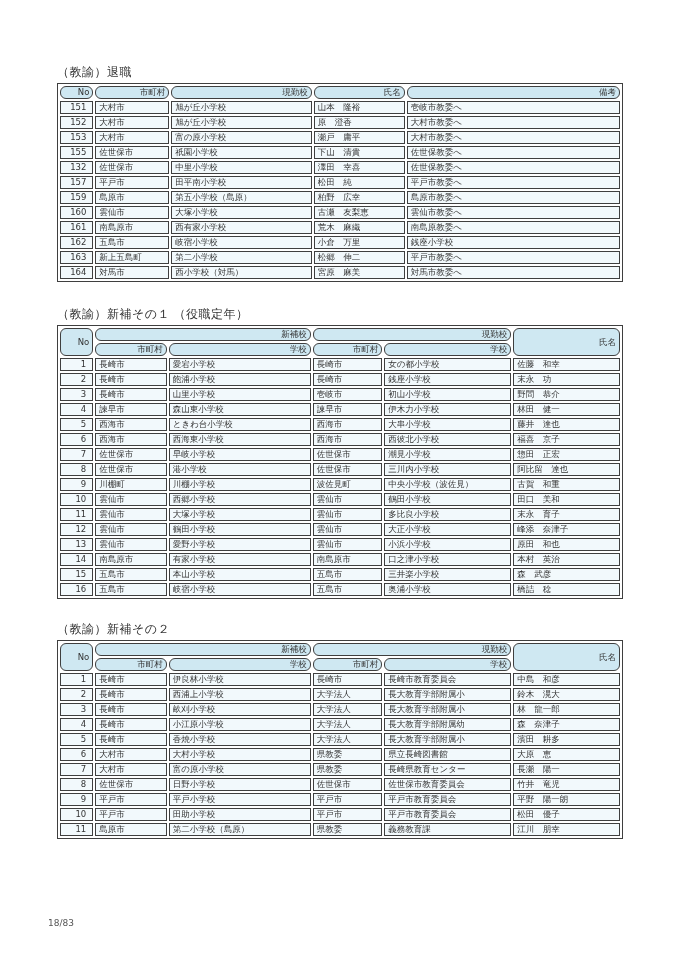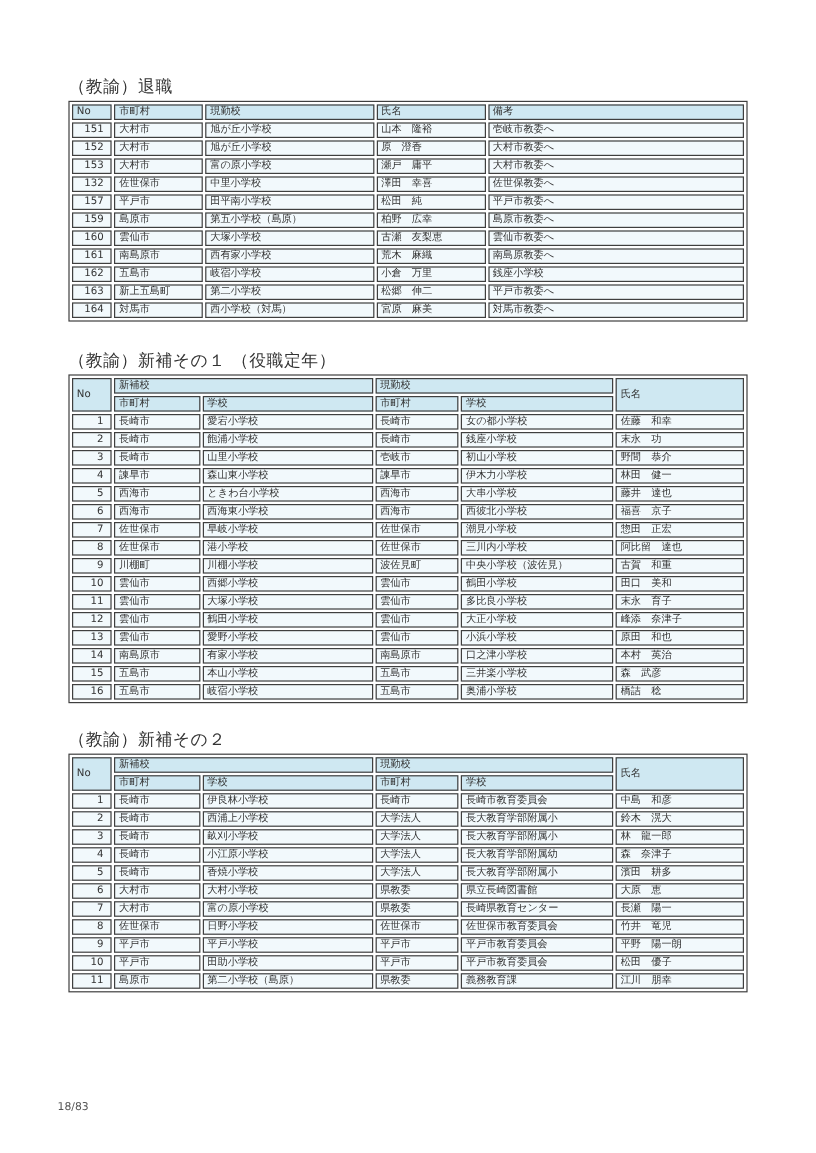--- a/index.html
+++ b/index.html
@@ -10,24 +10,25 @@
     font-family:"DejaVu Sans","Liberation Sans",sans-serif;
     color:#333333;
     overflow:hidden;
   }
   .page {
     position:absolute; top:0; left:0;
     width:680px; height:961px;
     padding:64px 57px 0 57px;
   }
   .tbl-title {
-    font-size:14px;
+    font-size:12px;
     color:#333;
     margin-bottom:2px;
     letter-spacing:0.5px;
+    font-family:Liberation Serif, serif;
   }
   table {
     border-collapse:separate;
     border-spacing:2px;
     width:566px;
     table-layout:fixed;
     border:1px solid #3f3f3f;
     margin-bottom:0;
   }
   th, td {
@@ -35,22 +36,23 @@
     font-size:8.5px;
     font-weight:normal;
     line-height:11px;
     height:13px;
     padding:0 3px;
     overflow:hidden;
     white-space:nowrap;
   }
   th {
     background:#cfe8f2;
-    text-align:left;
+    text-align:right;
     vertical-align:middle;
+    border-radius:6px;
   }
   td {
     background:#f2f9fc;
     text-align:left;
     vertical-align:middle;
   }
   td.col-no { text-align:right; padding-right:6px; }
   .spacer1 { height:24px; }
   .spacer2 { height:22px; }
   .footer {
@@ -100,20 +102,27 @@
           <td>旭が丘小学校</td>
           <td>原　澄香</td>
           <td>大村市教委へ</td>
         </tr>
         <tr>
           <td class="col-no">153</td>
           <td>大村市</td>
           <td>富の原小学校</td>
           <td>瀬戸　庸平</td>
           <td>大村市教委へ</td>
+        </tr>
+        <tr>
+          <td class="col-no">155</td>
+          <td>佐世保市</td>
+          <td>祇園小学校</td>
+          <td>下山　清貴</td>
+          <td>佐世保教委へ</td>
         </tr>
         <tr>
           <td class="col-no">132</td>
           <td>佐世保市</td>
           <td>中里小学校</td>
           <td>澤田　幸喜</td>
           <td>佐世保教委へ</td>
         </tr>
         <tr>
           <td class="col-no">157</td>

